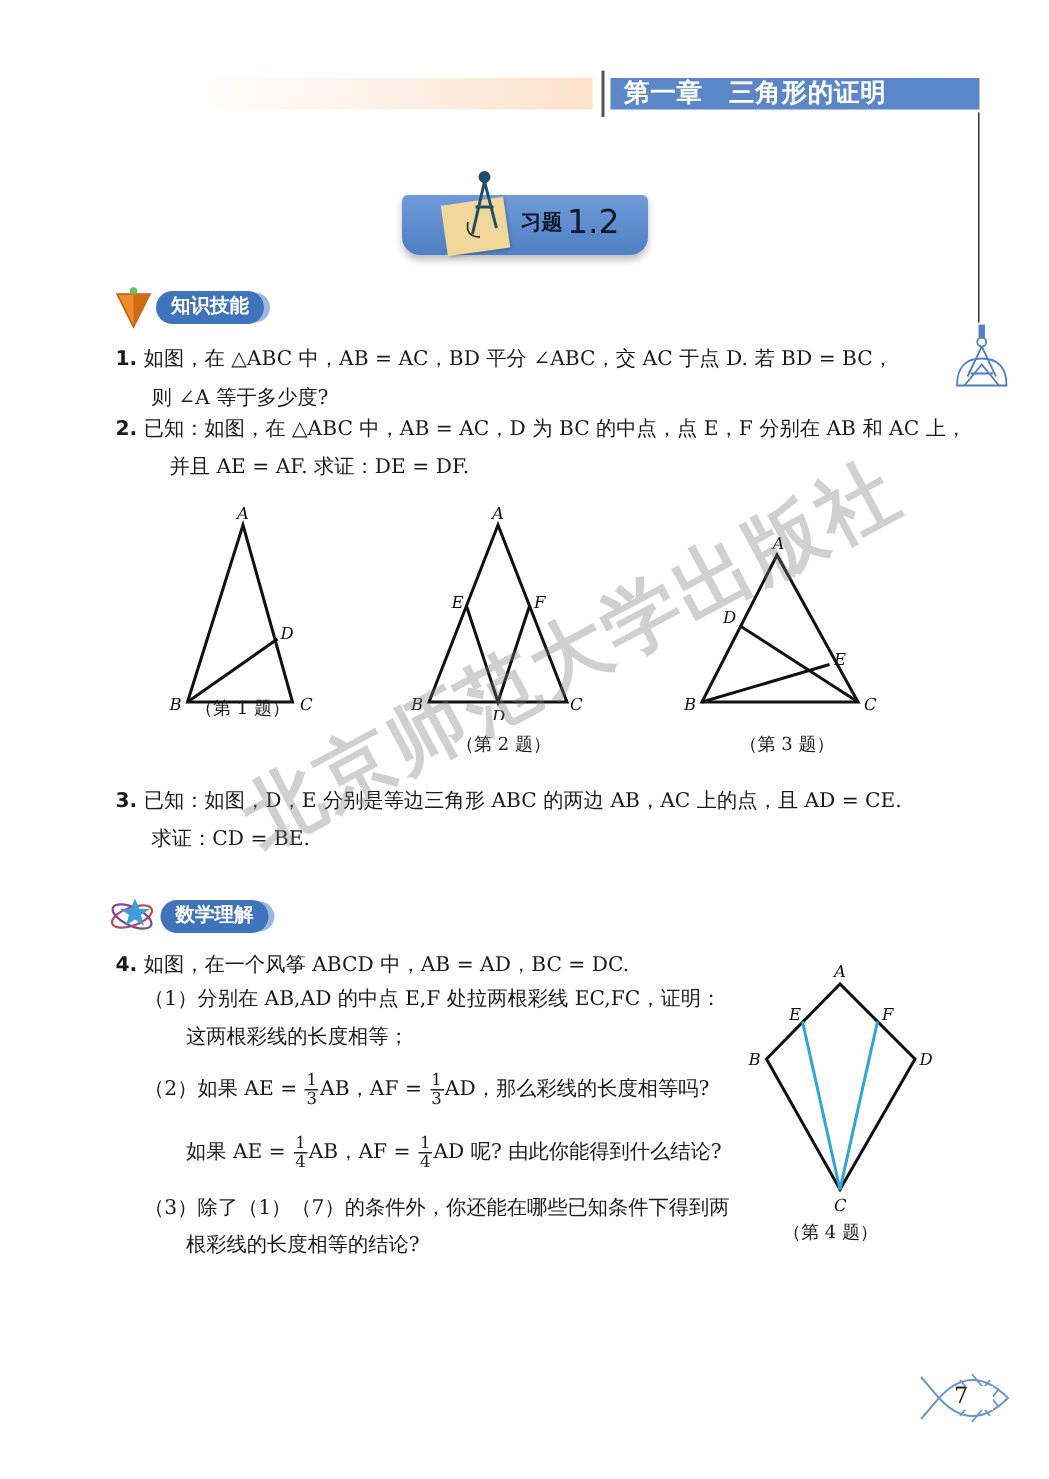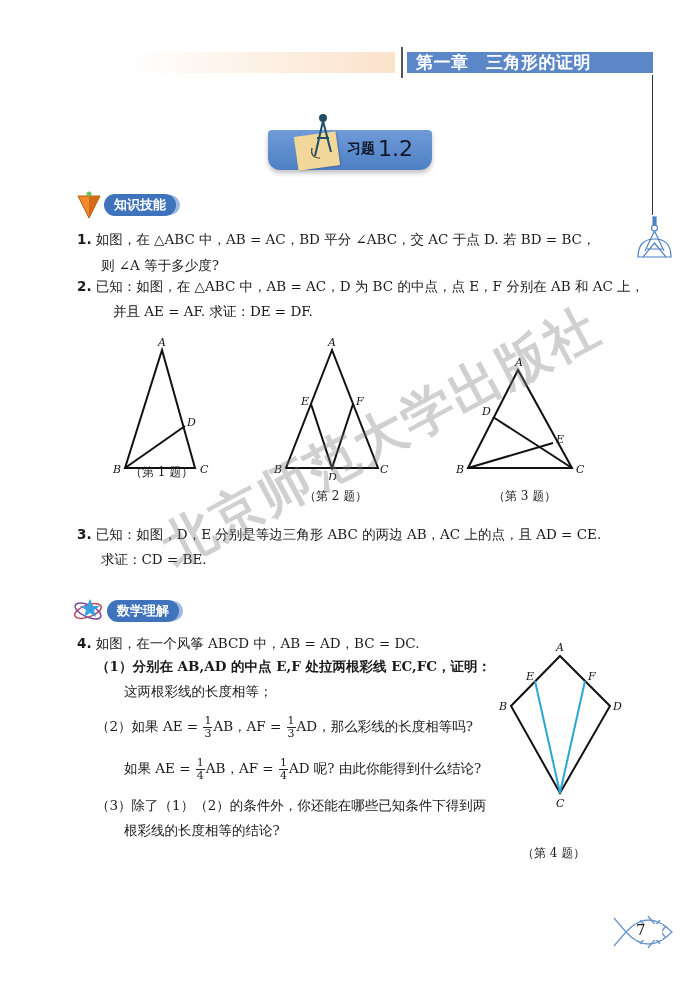--- a/index.html
+++ b/index.html
@@ -147,57 +147,57 @@
   <ellipse cx="16" cy="15" rx="14" ry="6" fill="none" stroke="#c04a5a" stroke-width="1.5" transform="rotate(-20 16 15)"></ellipse>
   <ellipse cx="16" cy="15" rx="14" ry="6" fill="none" stroke="#7a4aa0" stroke-width="1.5" transform="rotate(25 16 15)"></ellipse>
   <polygon points="18,3 21,10 28,10 22,14 24,21 18,17 12,21 14,14 8,10 15,10" fill="#3aa0e0"></polygon>
 </svg>
 <div class="abs pill" style="left:107px;top:600px;">数学理解</div>
 
 <div class="abs p" style="left:77px;top:633px;text-align:right;">
   <span class="num-b">4.</span>
   <span>如图，在一个风筝 ABCD 中，AB = AD，BC = DC.</span>
 </div>
-<div class="abs p" style="left:96px;top:656px;font-weight:bold;">
+<div class="abs p" style="left:96px;top:656px;">
   <span>（1）</span><span>分别在 AB,AD 的中点 E,F 处拉两根彩线 EC,FC，证明：</span>
 </div>
 <div class="abs p" style="left:124px;top:681px;">这两根彩线的长度相等；</div>
 
 <div class="abs p" style="left:96px;top:711px;line-height:30px;">
   <span>（2）</span><span>如果 AE =</span>
   <span class="frac"><span class="n">1</span><span class="d">3</span></span><span>AB，AF =</span>
   <span class="frac"><span class="n">1</span><span class="d">3</span></span><span>AD，那么彩线的长度相等吗?</span>
 </div>
 <div class="abs p" style="left:124px;top:753px;line-height:30px;">
   <span>如果 AE =</span>
   <span class="frac"><span class="n">1</span><span class="d">4</span></span><span>AB，AF =</span>
   <span class="frac"><span class="n">1</span><span class="d">4</span></span><span>AD 呢? 由此你能得到什么结论?</span>
 </div>
 
 <div class="abs p" style="left:96px;top:795px;">
-  <span>（3）</span><span>除了（1）（2）的条件外，你还能在哪些已知条件下得到两</span>
+  <span>（3）</span><span>除了（1）（7）的条件外，你还能在哪些已知条件下得到两</span>
 </div>
 <div class="abs p" style="left:124px;top:820px;">根彩线的长度相等的结论?</div>
 
 <svg class="abs" style="left:490px;top:635px;" width="150" height="175">
   <g stroke="#111" stroke-width="2" fill="none">
     <polygon points="70,21 21,71 70,158 120,71"></polygon>
   </g>
   <g stroke="#2aa6d8" stroke-width="2">
     <line x1="45" y1="46" x2="70" y2="158"></line>
     <line x1="95" y1="46" x2="70" y2="158"></line>
   </g>
   <text x="66" y="16">A</text>
   <text x="9" y="75">B</text>
   <text x="66" y="172">C</text>
   <text x="123" y="75">D</text>
   <text x="36" y="45">E</text>
   <text x="98" y="45">F</text>
 </svg>
-<div class="abs caption" style="left:522px;top:845px;">（第 4 题）</div>
+<div class="abs caption" style="left:522px;top:813px;">（第 4 题）</div>
 
 <div class="abs watermark">北京师范大学出版社</div>
 
 <svg class="abs" style="left:600px;top:910px;" width="80" height="45">
   <g fill="none" stroke="#6b95cf" stroke-width="1.3">
     <path d="M14 8 L26 22 L14 36"></path>
     <path d="M26 22 Q48 -2 72 22 Q48 46 26 22 Z"></path>
     <path d="M40 10 L60 34 M48 6 L66 28 M40 34 L60 10 M48 38 L66 16"></path>
   </g>
   <rect x="36" y="14" width="26" height="16" fill="#fff"></rect>

